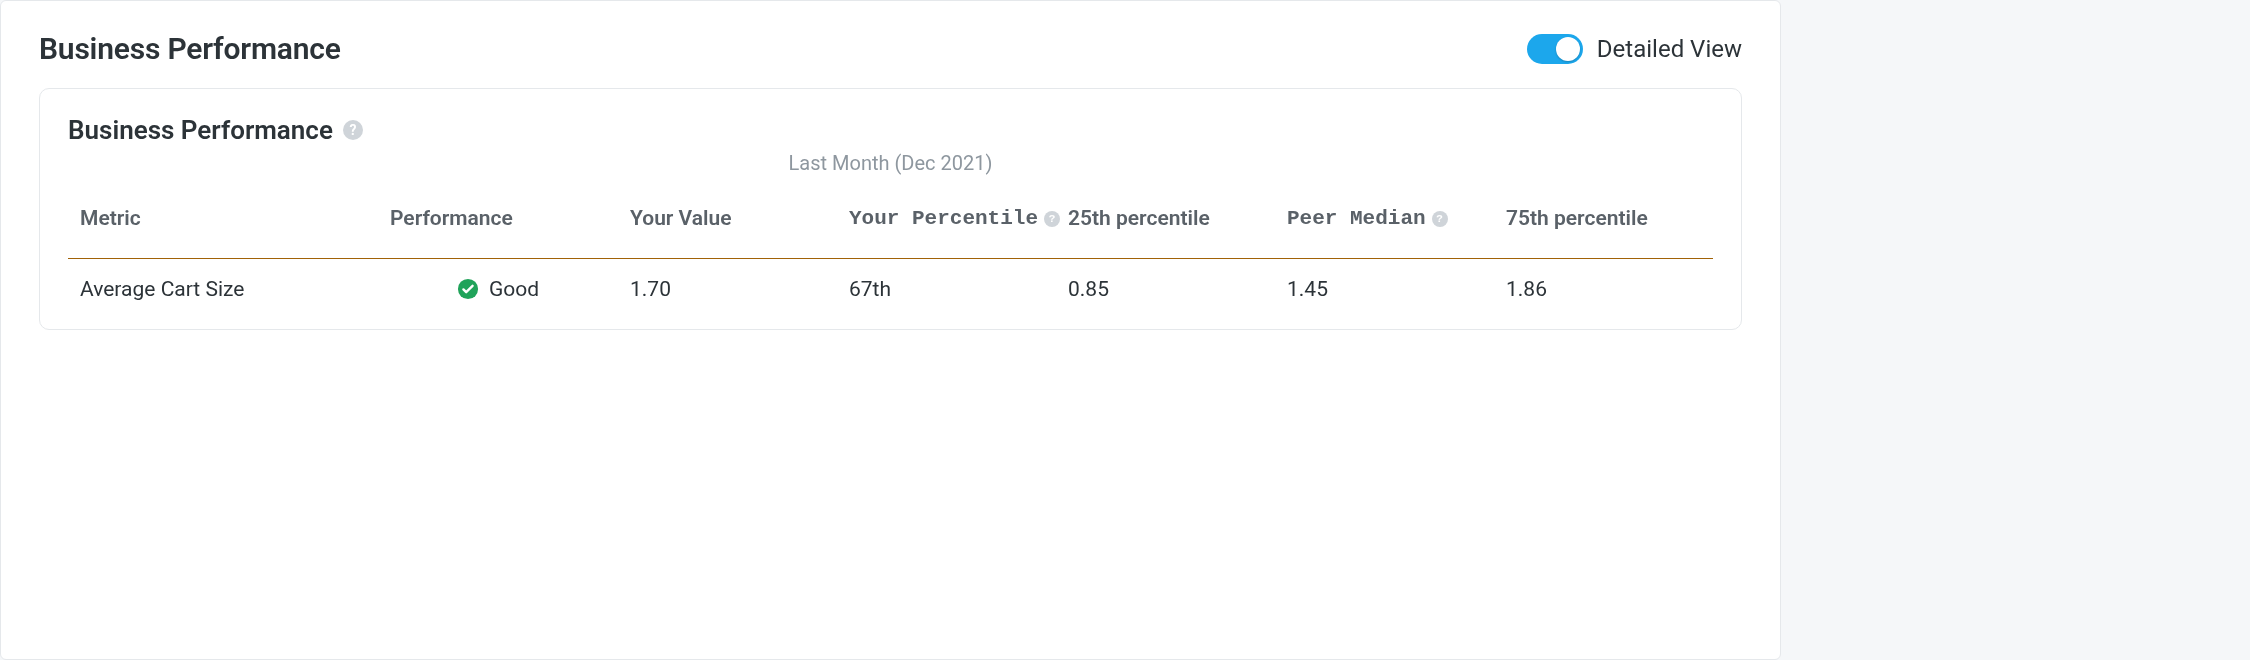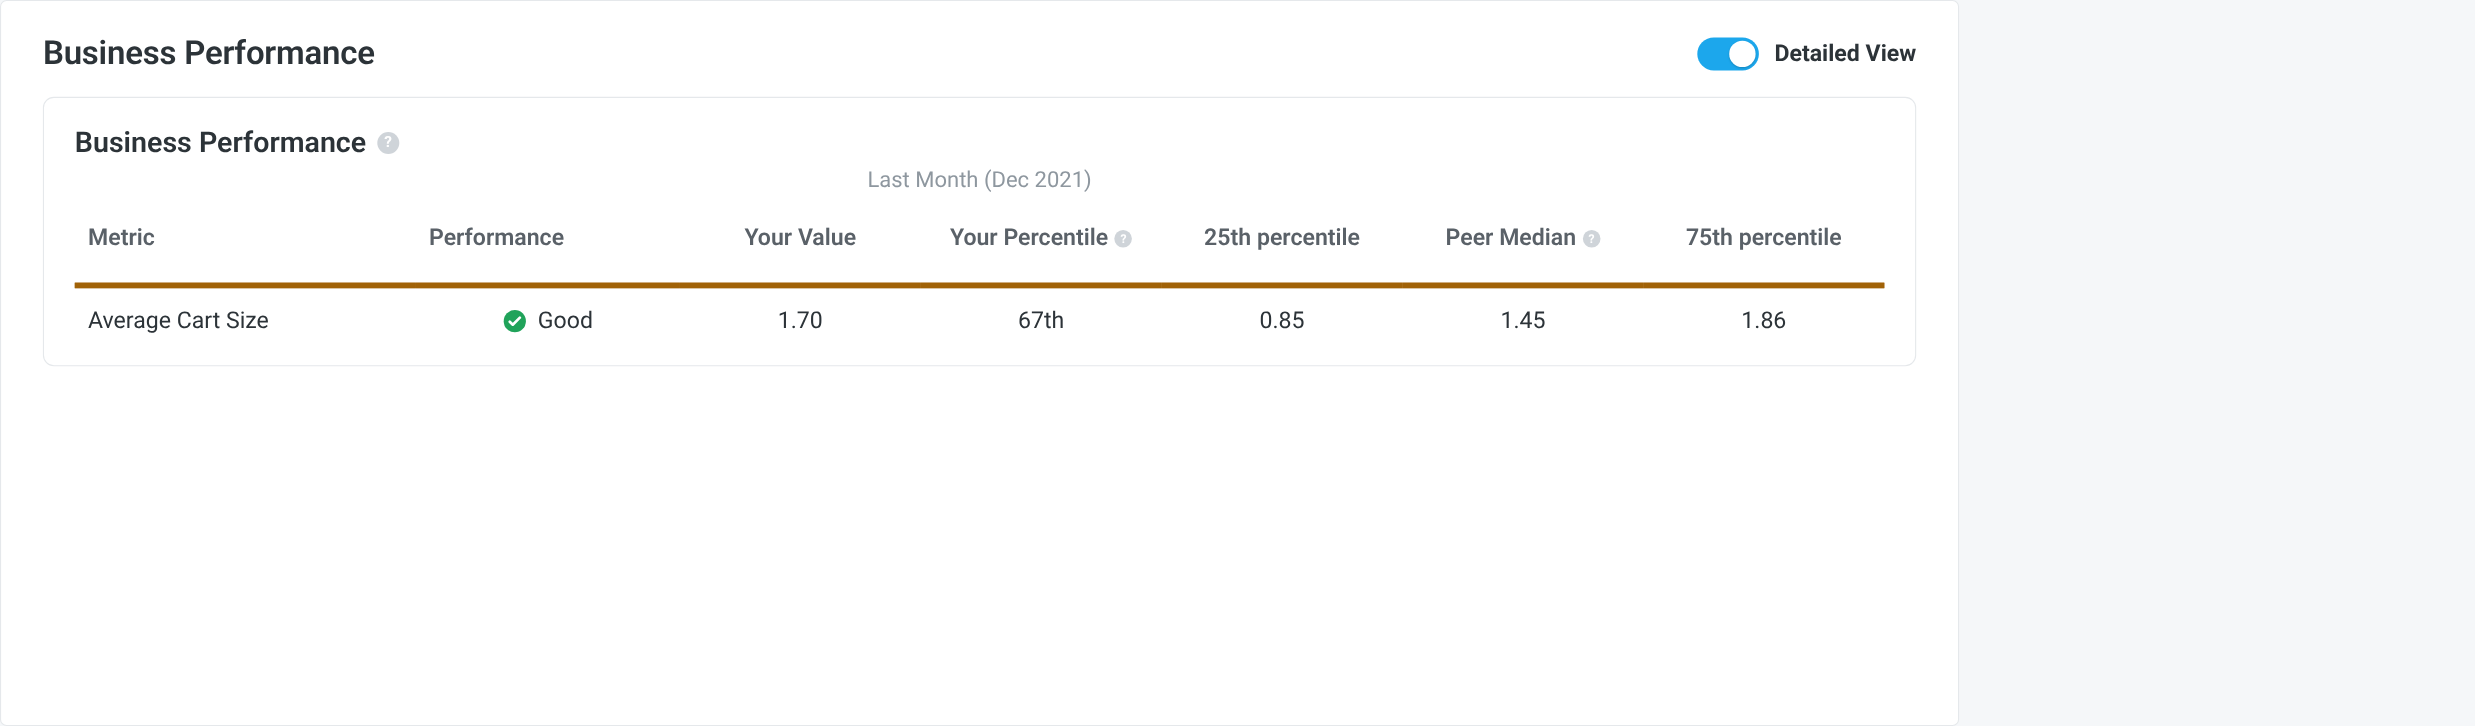--- a/index.html
+++ b/index.html
@@ -48,22 +48,22 @@
     position: absolute;
     top: 3px;
     right: 3px;
     width: 24px;
     height: 24px;
     background: #fff;
     border-radius: 50%;
     box-shadow: 0 1px 2px rgba(0,0,0,0.2);
   }
   .toggle-label {
-    font-size: 21px;
-    font-weight: 700;
+    font-size: 24px;
+    font-weight: 400;
     color: #2c3338;
   }
   .card {
     border: 1px solid #e5e8eb;
     border-radius: 10px;
     padding: 26px 28px 10px 28px;
   }
   .card-title-row {
     display: flex;
     align-items: center;
@@ -107,33 +107,34 @@
     padding: 18px 12px 18px 12px;
     border-bottom: 4px solid #22c55e;
     font-size: 21px;
     font-weight: 400;
     color: #2c3338;
     white-space: nowrap;
   }
   th {
     font-weight: 600;
     color: #5a6168;
-    border-bottom: 5px solid #a16207;
+    border-bottom: 1px solid #a16207;
     padding-top: 4px;
     padding-bottom: 28px;
   }
   tr:last-child td { border-bottom: none; }
   .col-metric { width: 310px; }
   .col-perf   { width: 240px; }
   .col-num    { text-align: right; }
-  th.col-num, td.col-num { text-align: center; }
+  th.col-num, td.col-num { text-align: left; }
   .th-with-help {
     display: inline-flex;
     align-items: center;
     gap: 6px;
+    font-family: Liberation Mono, monospace;
   }
   .perf-cell {
     display: flex;
     align-items: center;
     gap: 10px;
     justify-content: center;
   }
   .status-icon {
     width: 22px; height: 22px;
     display: inline-flex; align-items:center; justify-content:center;

